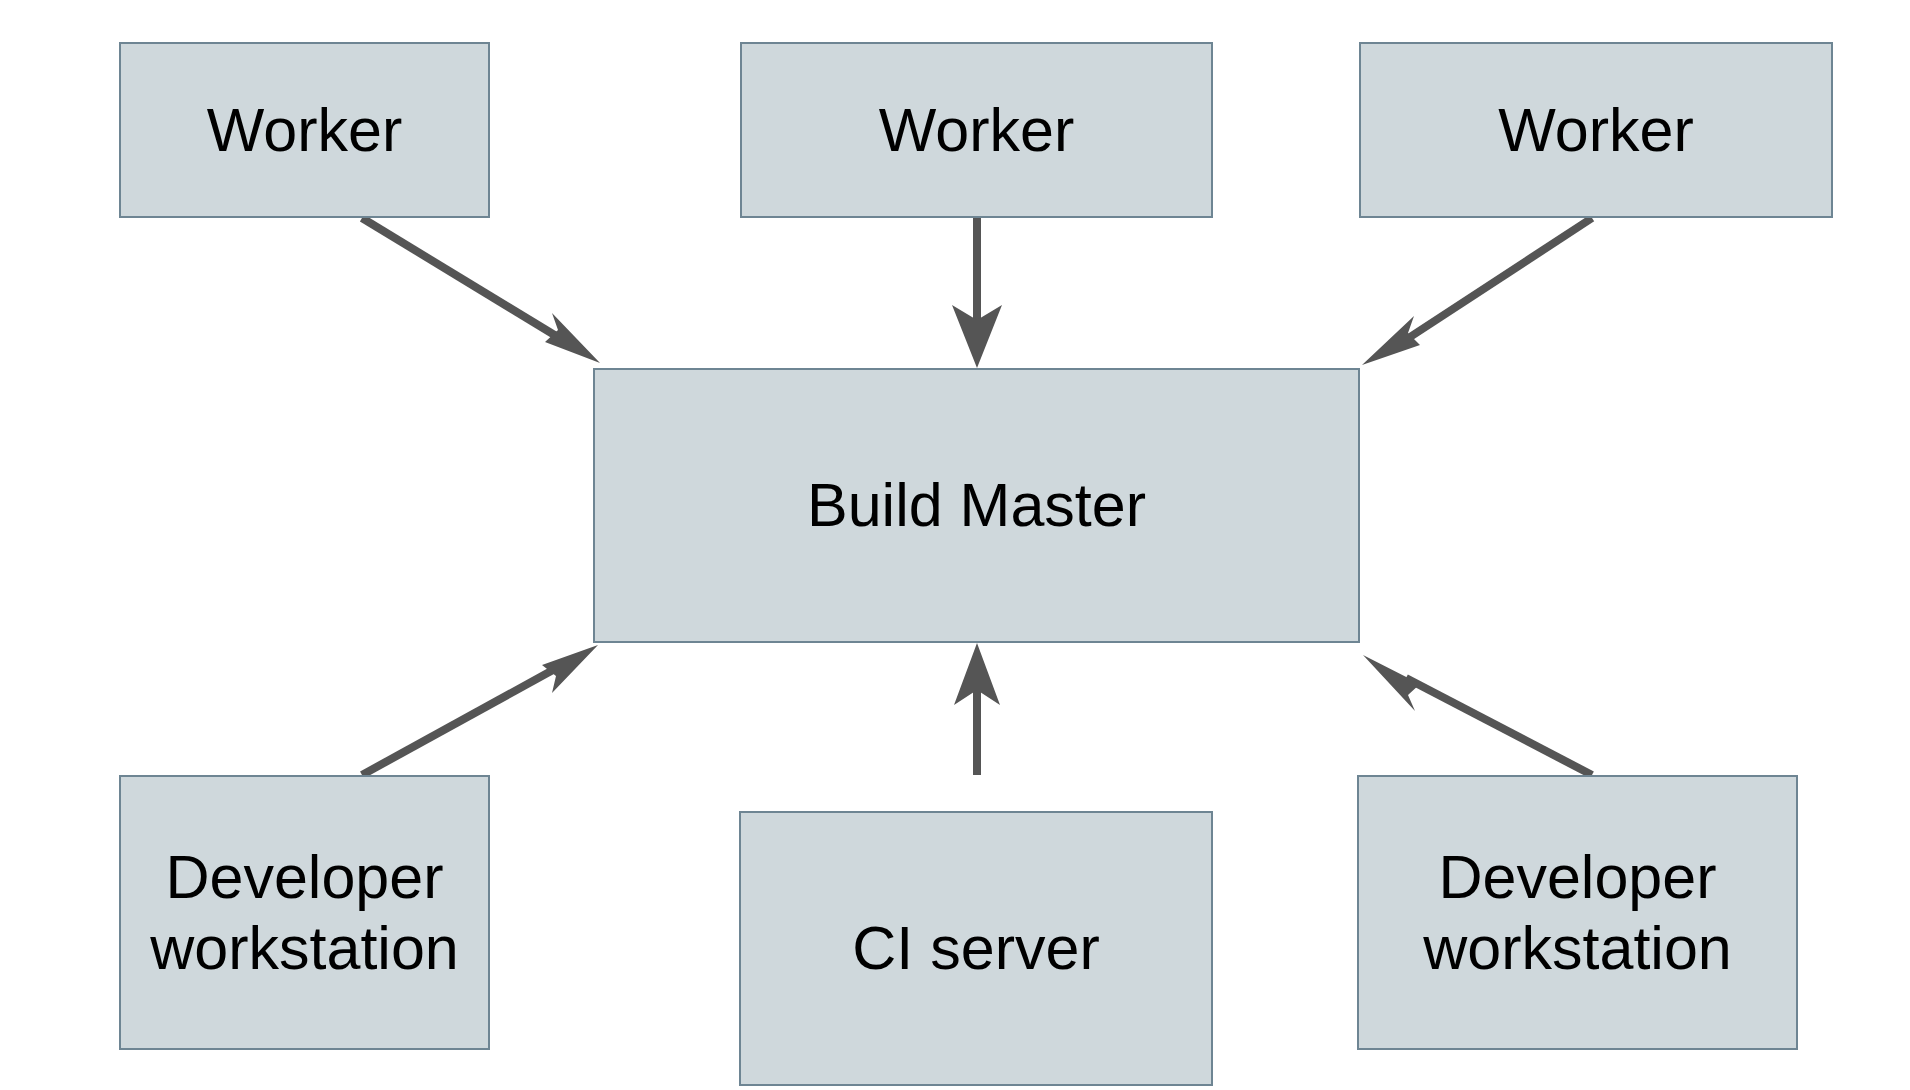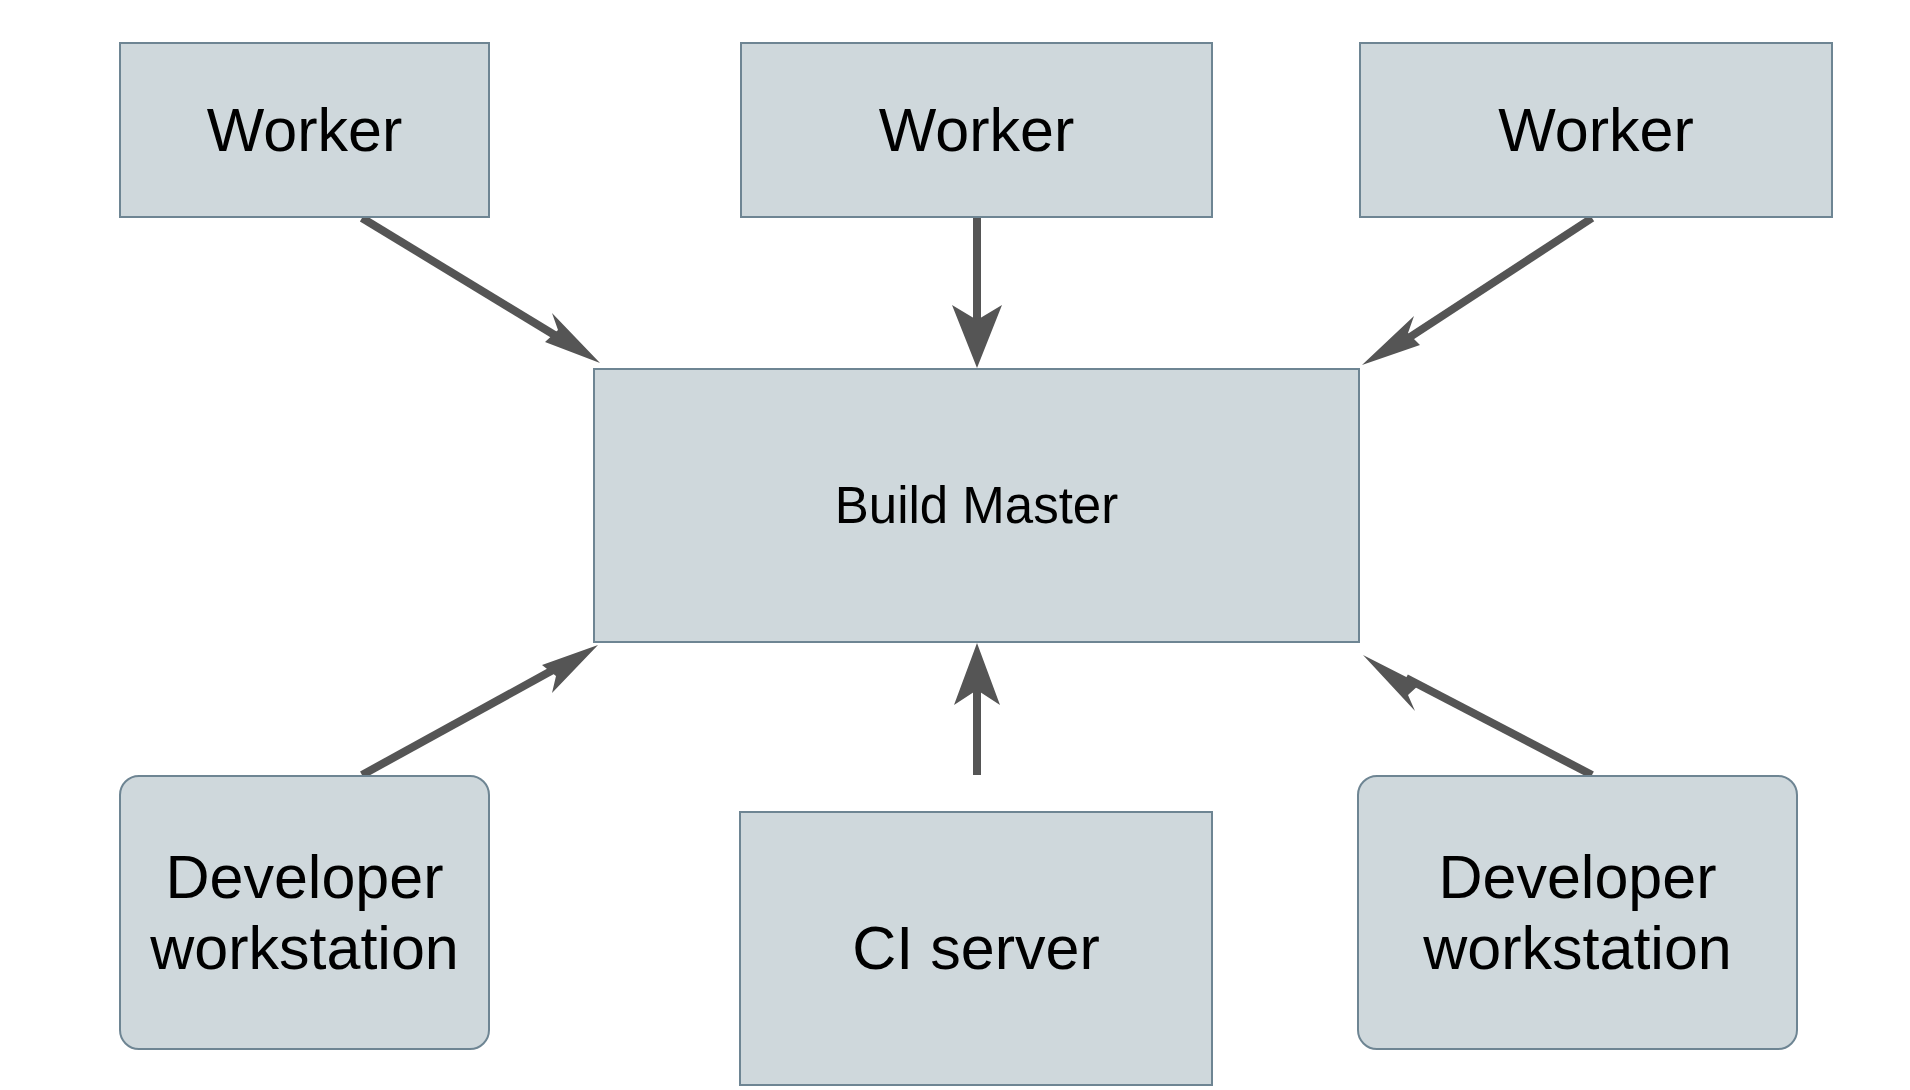--- a/index.html
+++ b/index.html
@@ -35,23 +35,23 @@
     line-height: 1.16;
     z-index: 2;
   }
   .node-label {
     display: block;
     white-space: pre-line;
     padding: 0 10px;
     text-align: center;
   }
   .node-worker   { font-size: 61px; }
-  .node-master   { font-size: 51px; }
+  .node-master   { font-size: 61px; }
   .node-ci       { font-size: 61px; }
-  .node-dev      { font-size: 61px; border-radius: 20px; }
+  .node-dev      { font-size: 61px; }
 </style>
 </head>
 <body>
 
 <div id="canvas">
 
   <svg id="edge-layer" viewBox="0 0 1910 1090" xmlns="http://www.w3.org/2000/svg">
 
     <g>
       <line x1="362" y1="218" x2="566" y2="342" stroke="#555555" stroke-width="8"></line>

